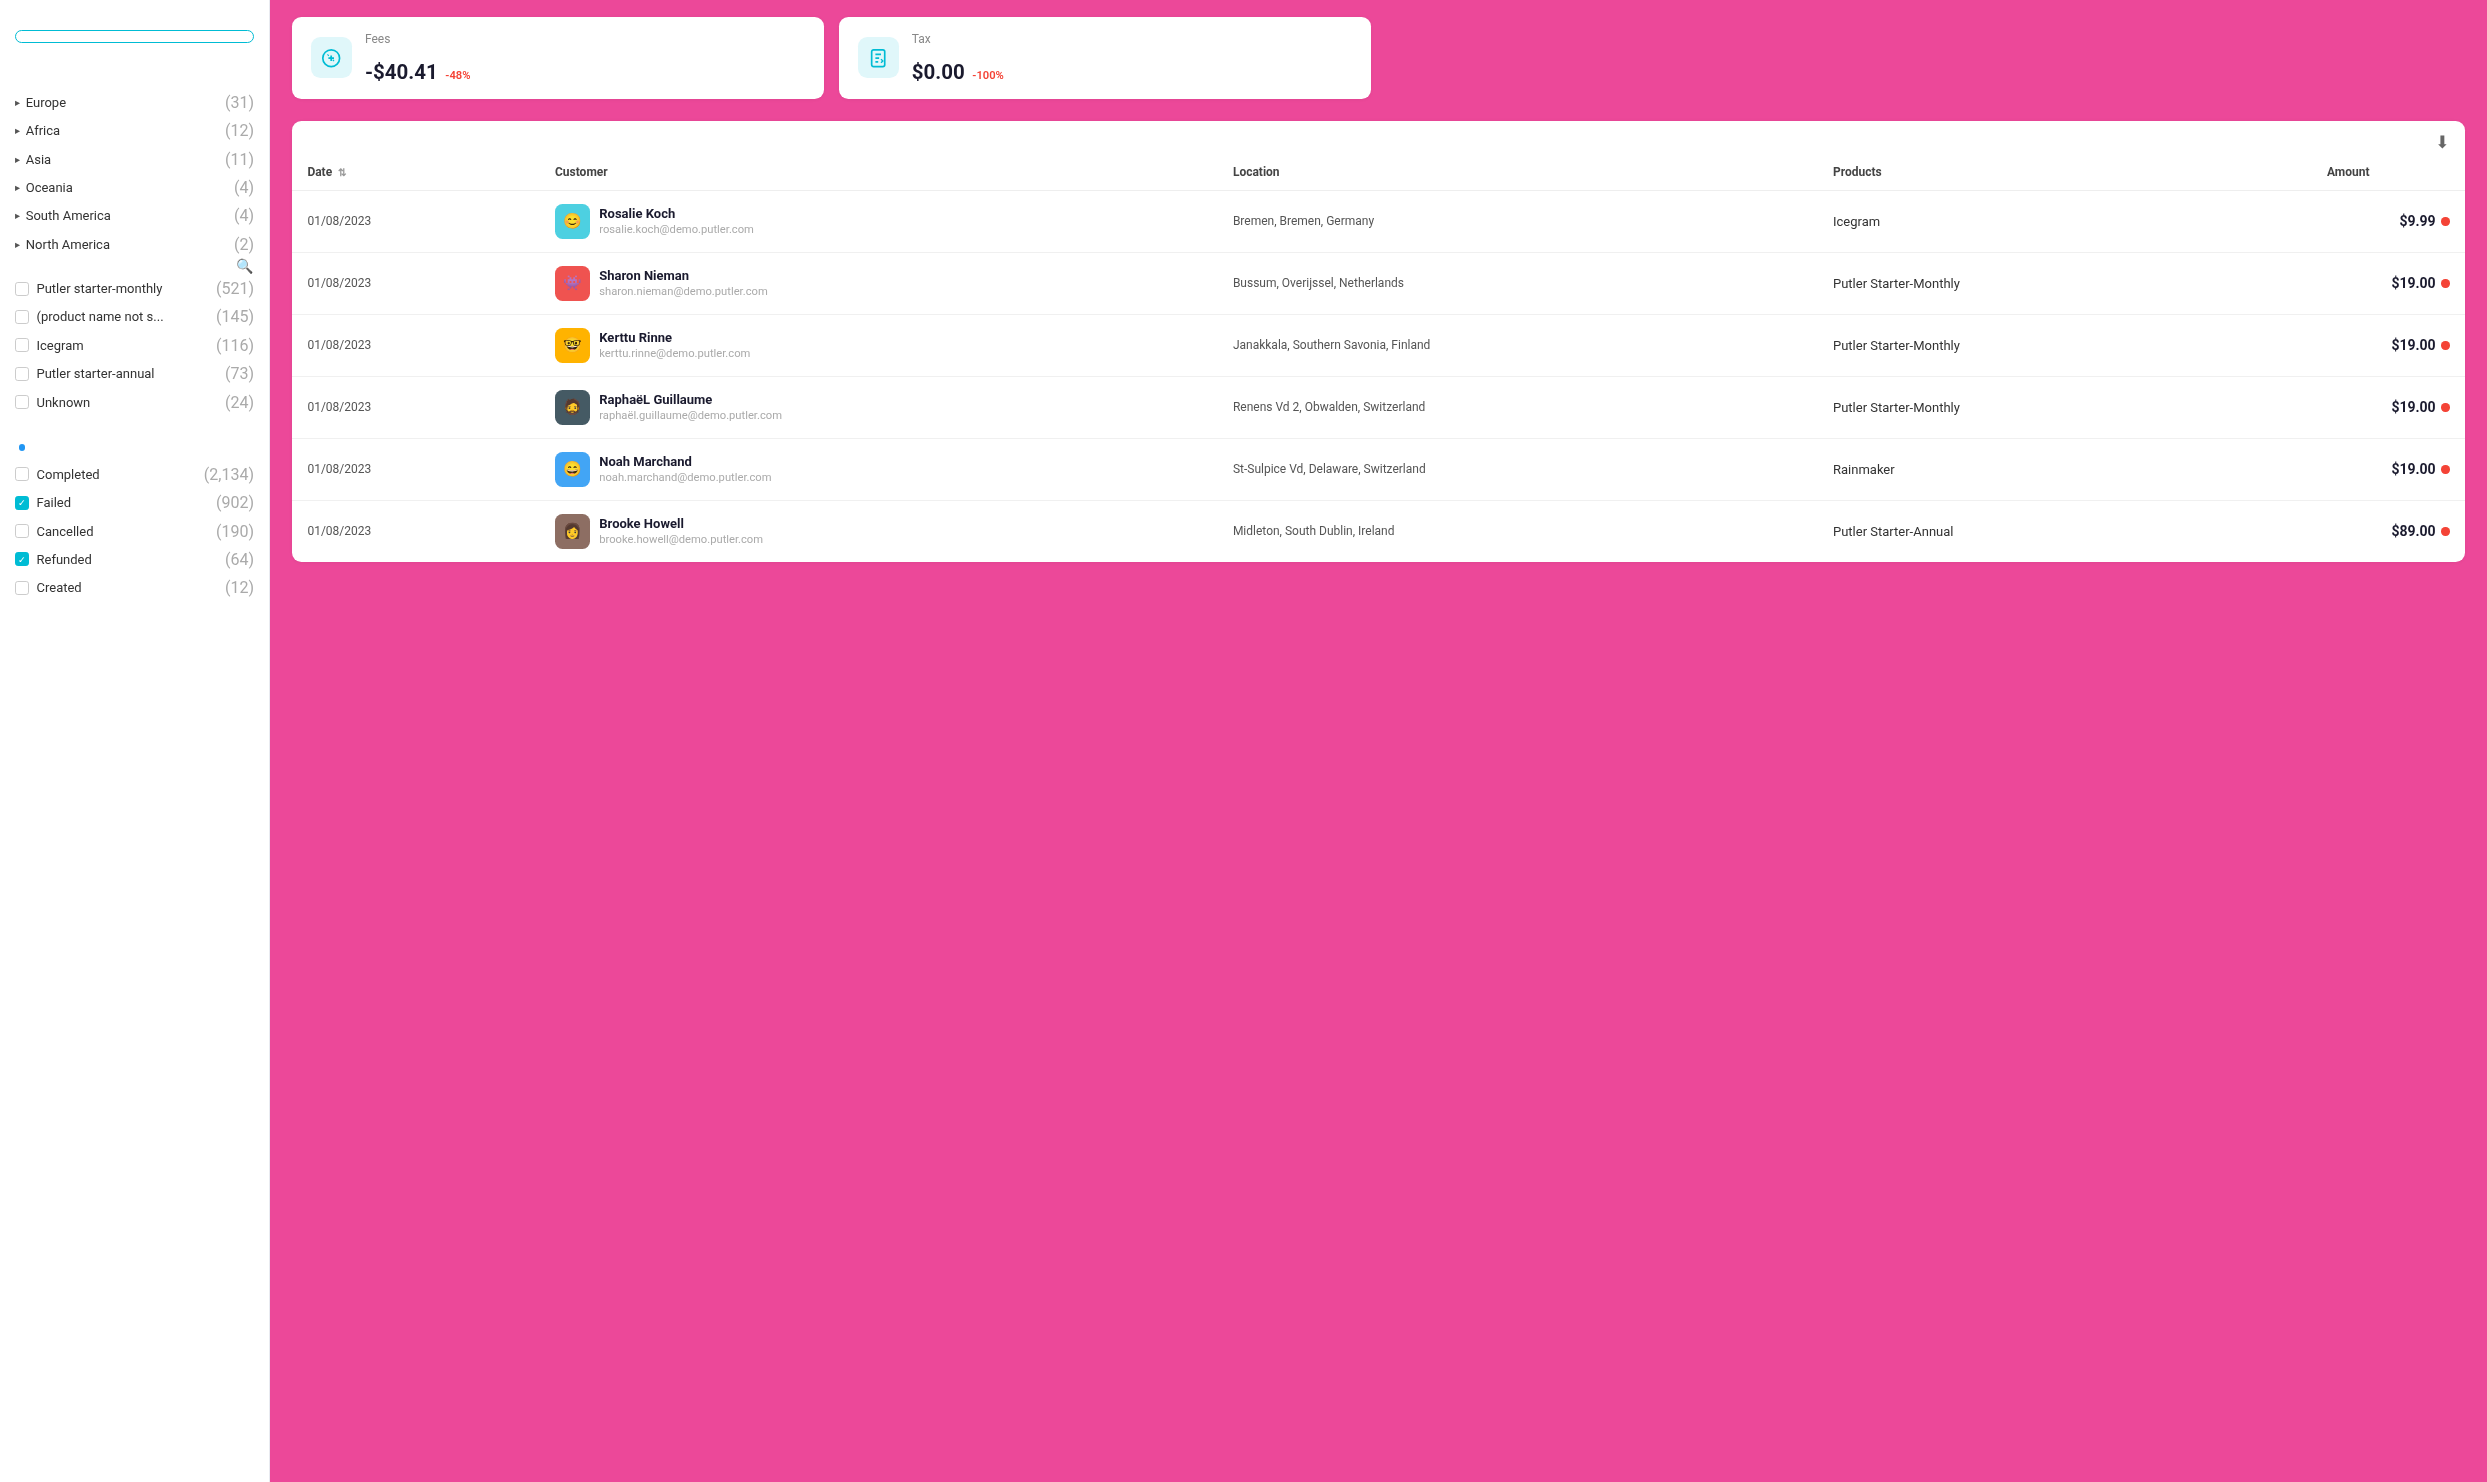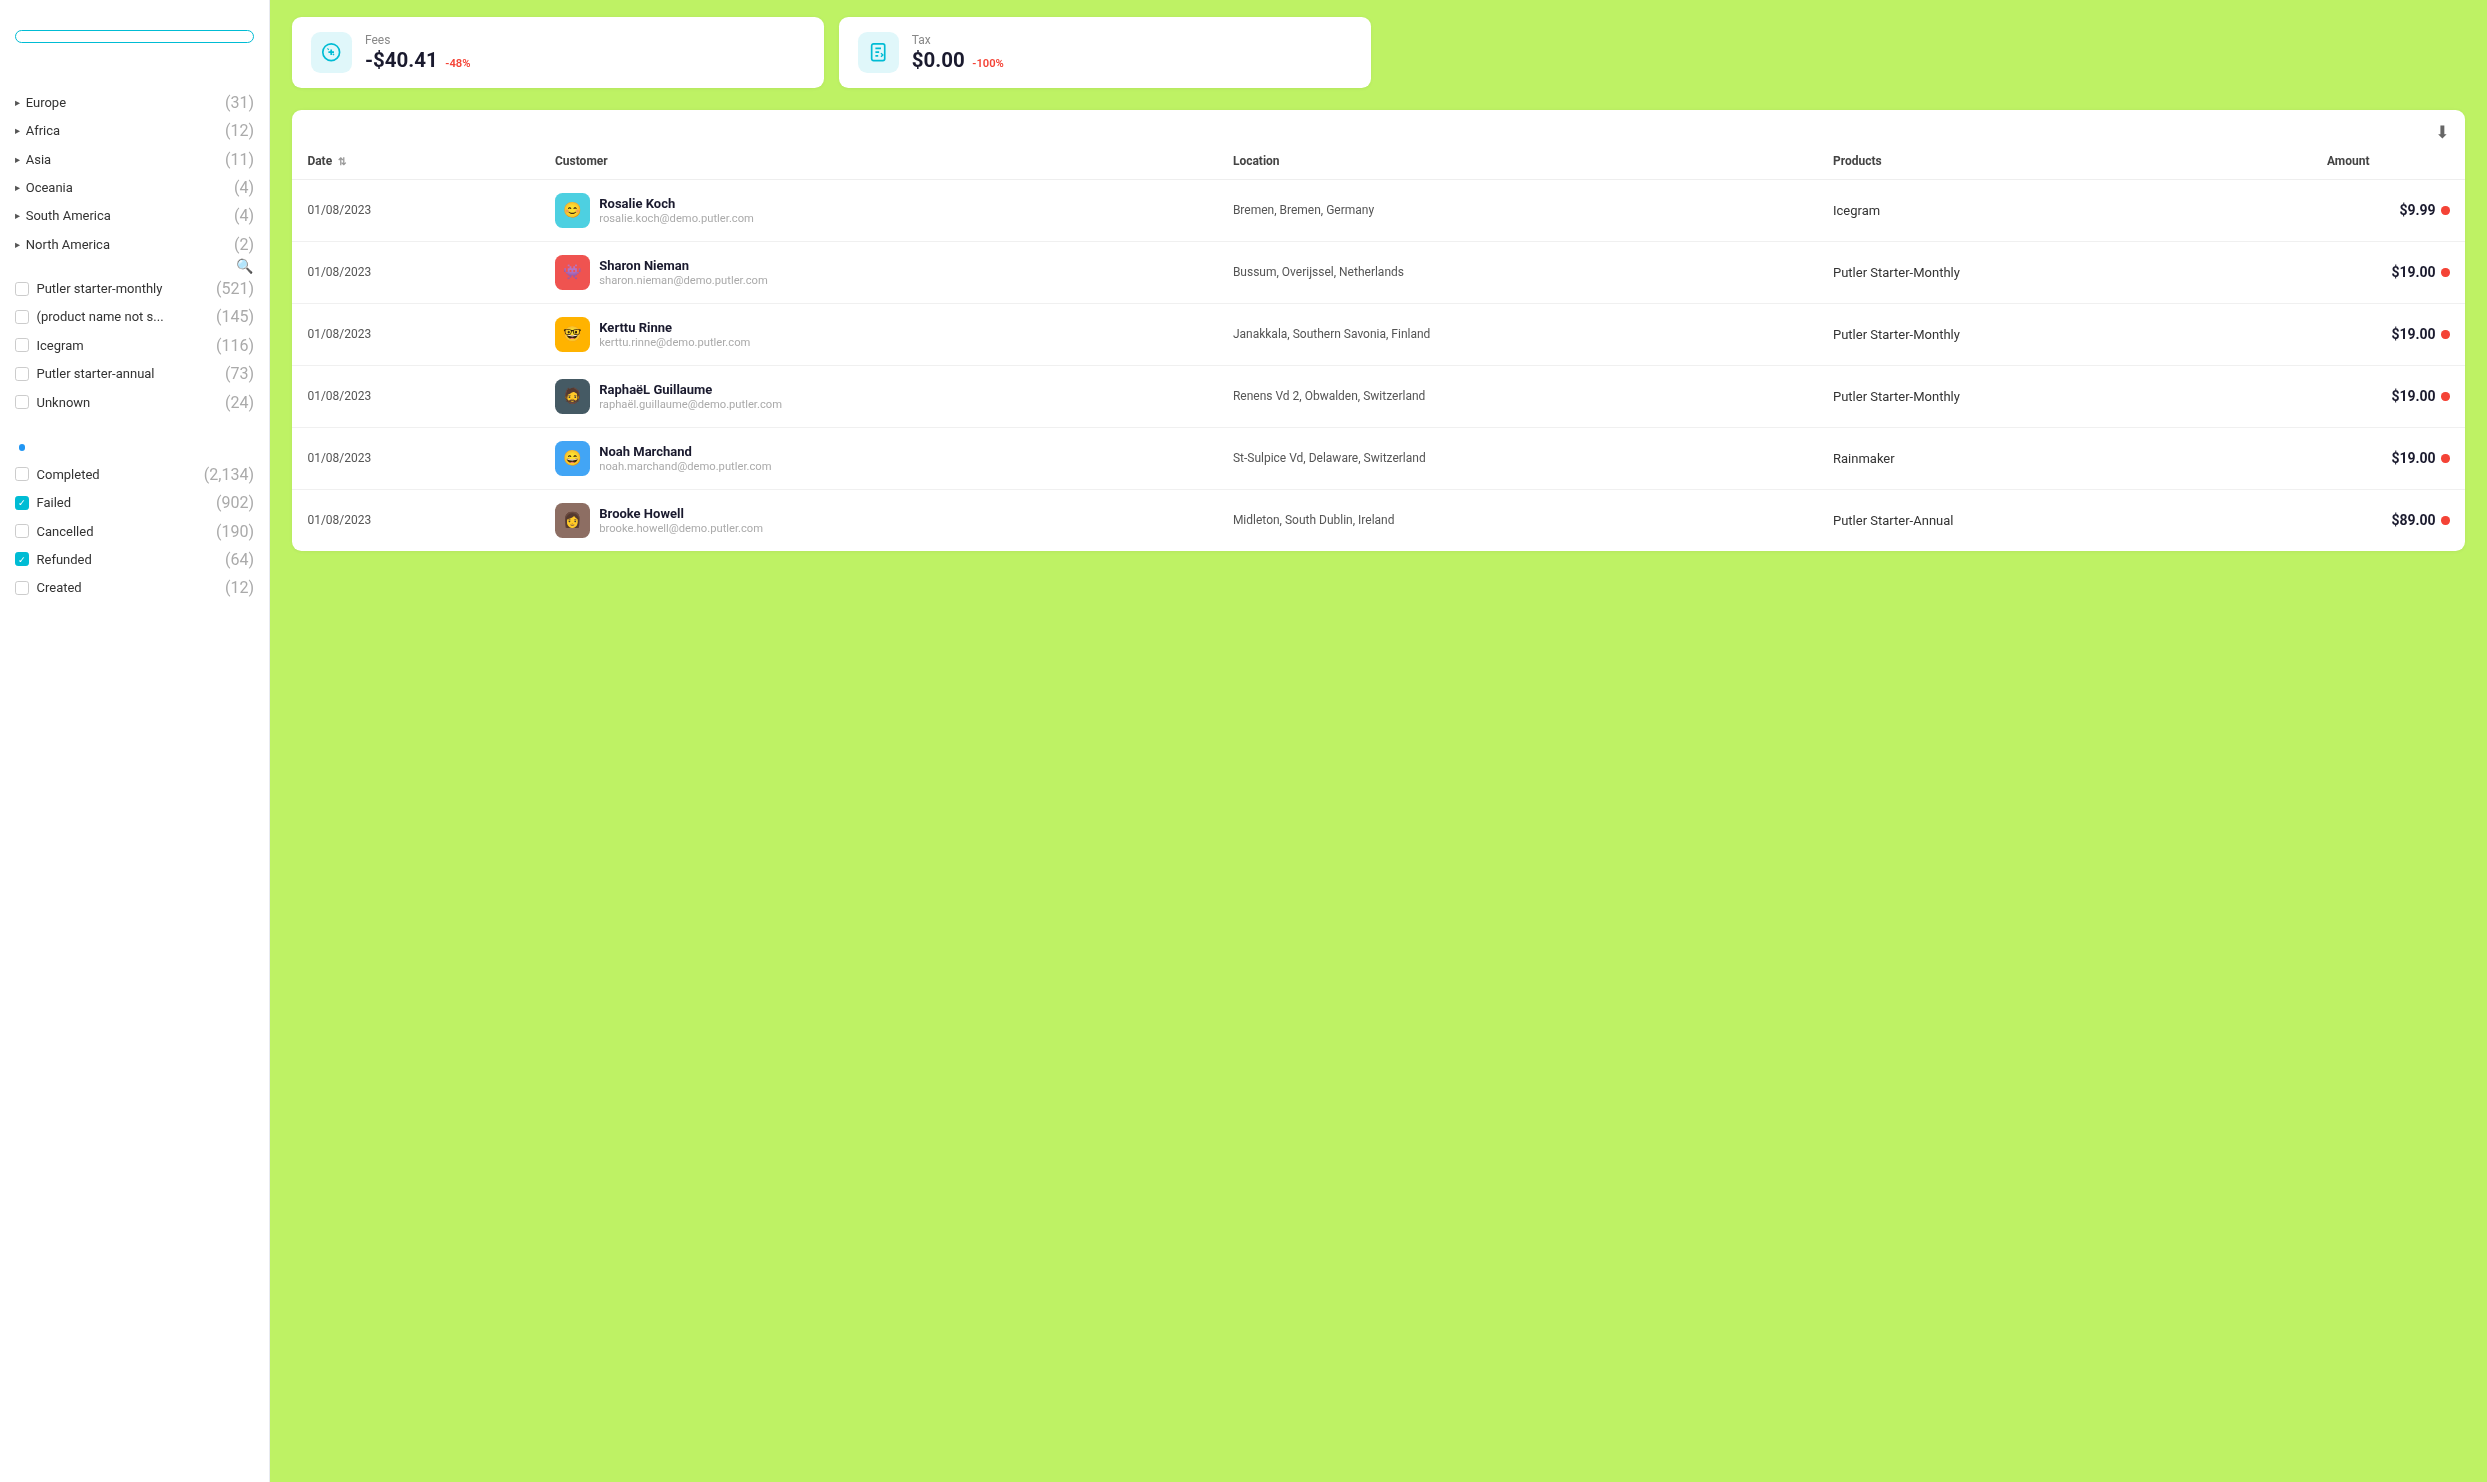--- a/index.html
+++ b/index.html
@@ -147,21 +147,21 @@
       border-radius: 50%;
       background: #2196f3;
       display: inline-block;
     }
 
     
     .main {
       flex: 1;
       padding: 17px 22.4px;
       overflow-y: auto;
-      background: #bef264;
+      background: #ec4899;
     }
 
     
     .metric-cards {
       display: grid;
       grid-template-columns: repeat(4, 1fr);
       gap: 15px;
       margin-bottom: 22.4px;
     }
     .metric-card {
@@ -180,21 +180,21 @@
       background: #e0f7fa;
       display: flex;
       align-items: center;
       justify-content: center;
       flex-shrink: 0;
     }
     .metric-icon svg { width: 22.4px; height: 22.4px; }
     .metric-info { display: flex; flex-direction: column; gap: 1.9px; }
     .metric-label { font-size: 12px; color: #888; }
     .metric-value-row { display: flex; align-items: baseline; gap: 7.5px; }
-    .metric-value { font-size: 20.5px; font-weight: 700; color: #1a1a2e; }
+    .metric-value { font-size: 20.5px; font-weight: 700; color: #1a1a2e; margin-top: 12px; }
     .metric-change { font-size: 11.2px; font-weight: 600; }
     .metric-change.negative { color: #f44336; }
     .metric-change.positive { color: #4caf50; }
 
     
     .table-container {
       background: #fff;
       border-radius: 9.3px;
       box-shadow: 0 0.9px 3.7px rgba(0,0,0,0.05);
       overflow: hidden;

